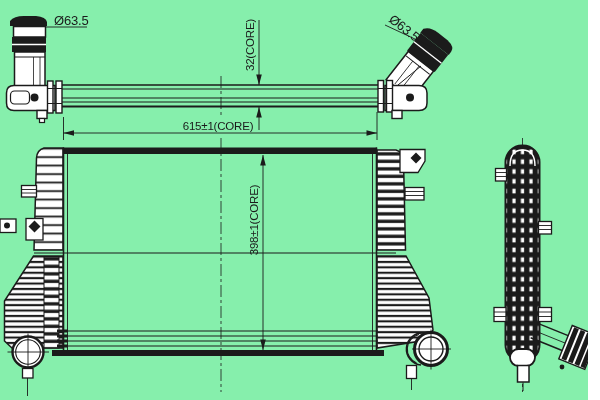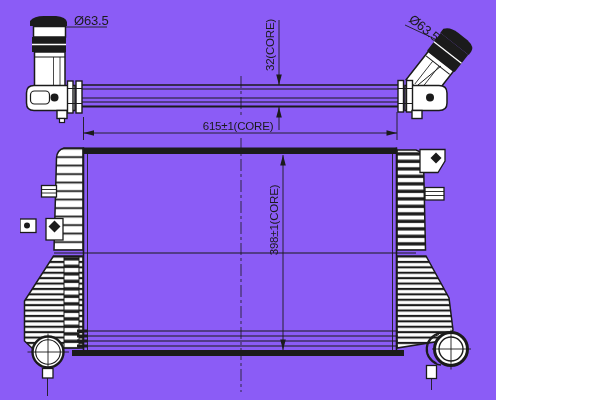--- a/index.html
+++ b/index.html
@@ -1,17 +1,17 @@
 <!DOCTYPE html>
 <html><head>
 <meta charset="utf-8">
 <style>
   html,body{margin:0;padding:0;background:#ffffff;}
-  .canvas{width:476px;height:400px;background:#8b5cf6;position:relative;overflow:hidden;
-          font-family:"Liberation Sans",sans-serif;padding-left:20px;}
+  .canvas{width:588px;height:400px;background:#86efac;position:relative;overflow:hidden;
+          font-family:"Liberation Sans",sans-serif;}
   svg{display:block;}
   svg text{fill:#1b1b1b;font-family:"Liberation Sans",sans-serif;letter-spacing:-0.2px;}
   .dim-text{font-size:11.5px;}
   .dia-text{font-size:13px;}
   .s{stroke:#1b1b1b;fill:none;}
   .f{fill:#1b1b1b;stroke:none;}
   .w{fill:#ffffff;stroke:#1b1b1b;}
 </style>
 </head>
 <body>

